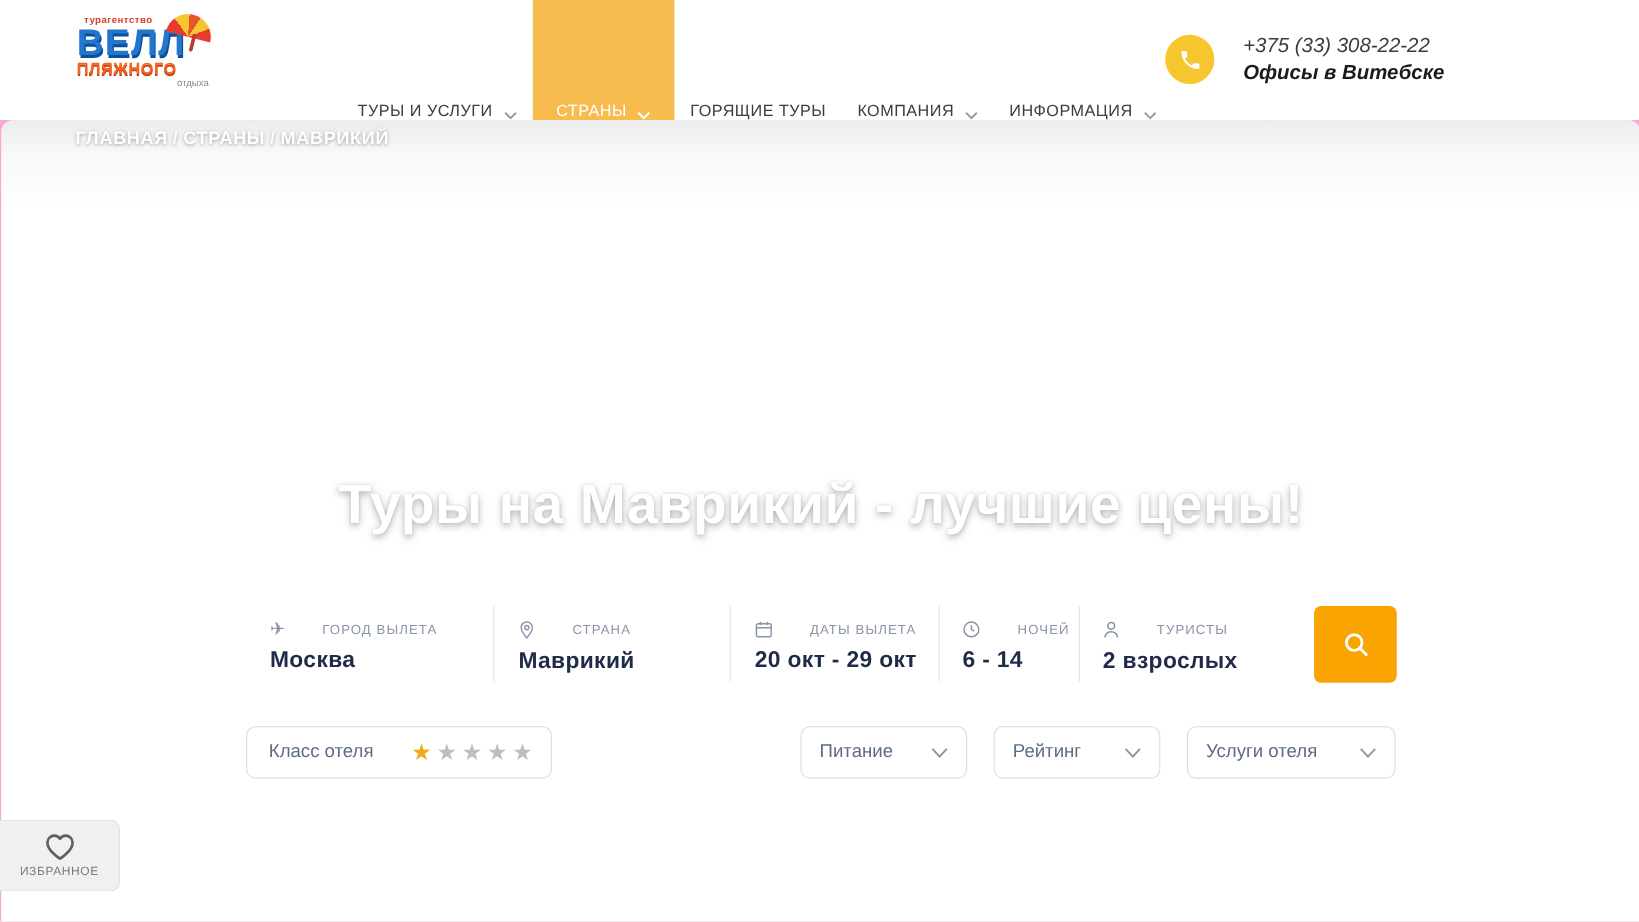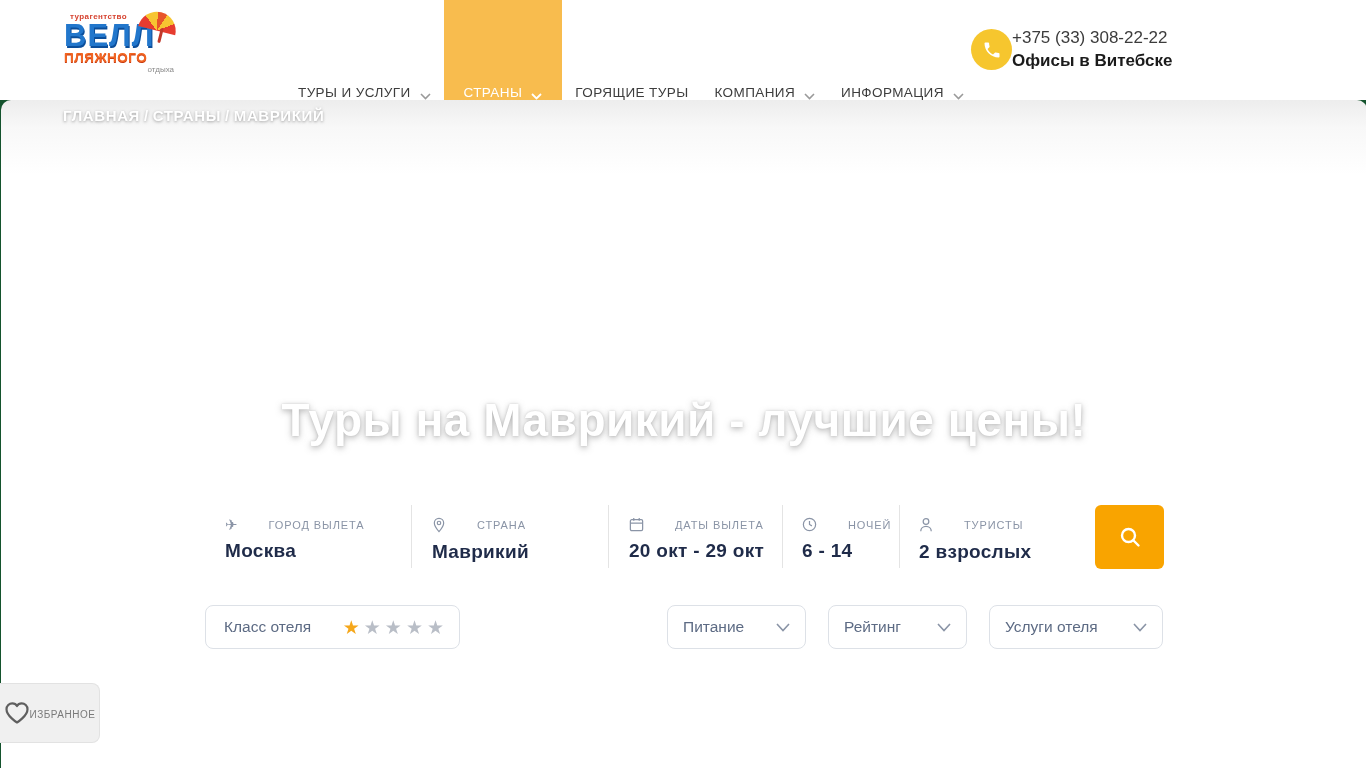--- a/index.html
+++ b/index.html
@@ -1,18 +1,18 @@
 <!DOCTYPE html>
 <html><head>
 <meta charset="utf-8">
 <style>
   * { margin:0; padding:0; box-sizing:border-box; }
   html,body { width:1366px; height:768px; overflow:hidden; background:#fff;
     font-family:"Liberation Sans","DejaVu Sans",sans-serif; }
-  .page { position:relative; width:1366px; height:768px; background:#14532d; }
+  .page { position:relative; width:1366px; height:768px; background:#f9a8d4; }
 
   
   .header { position:absolute; left:0; top:0; width:1366px; height:100px; background:#fff; z-index:5; }
 
   
   .logo { position:absolute; left:64px; top:12px; width:110px; height:78px; cursor:pointer; }
   .logo-agency { font-size:8px; color:#d6422f; letter-spacing:.4px; margin-left:6px; font-weight:700; }
   .logo-main { font-size:31px; font-weight:800; color:#2277cc; line-height:.95;
     text-shadow:1px 2px 0 #0b4e9b; letter-spacing:1px; }
   .logo-beach { font-size:13.5px; font-weight:800; color:#f26522; letter-spacing:.5px;
@@ -32,21 +32,21 @@
     font-size:13.5px; font-weight:500; color:#3d3d3d; letter-spacing:.4px; white-space:nowrap; }
   .nav-item.active { background:var(--accent-yellow); color:#fff; padding:0 20px; }
   .nav-chevron { margin-left:9px; display:inline-flex; }
   .nav-chevron svg { stroke:#9a9a9a; }
   .nav-item.active .nav-chevron svg { stroke:#fff; }
 
   
   .phone-wrap { position:absolute; left:971px; top:26px; display:flex; cursor:pointer; }
   .phone-circle { width:41px; height:41px; border-radius:50%; background:var(--phone-yellow);
     display:flex; align-items:center; justify-content:center; margin-top:3px; }
-  .phone-text { margin-left:0; }
+  .phone-text { margin-left:24px;font-style:italic; }
   .phone-number { font-size:17px; color:#3c3c3c; line-height:23px; }
   .phone-offices { font-size:17px; color:#1b1b1b; font-weight:700; line-height:23px; }
 
   
   .hero { position:absolute; left:1px; top:100px; width:1366px; height:668px;
     background:linear-gradient(180deg,#ededed 0%,#f8f8f8 28px,#ffffff 75px);
     border-radius:10px 10px 0 0; }
   .breadcrumb { position:absolute; left:62px; top:7px; font-size:15px; font-weight:700;
     color:#fff; letter-spacing:.6px; text-shadow:0 1px 3px rgba(90,90,90,.55); }
   .breadcrumb .sep { margin:0 4px; }
@@ -71,21 +71,21 @@
     border:1px solid #dde1e7; border-radius:8px; display:flex; align-items:center;
     padding:0 15px; font-size:15.5px; color:#5d6b84; cursor:pointer; white-space:nowrap; }
   .filter-box .spacer { flex:1; }
   .stars { display:flex; gap:4px; font-size:19px; line-height:1; }
   .star { color:#b9bec7; cursor:pointer; }
   .star.on { color:var(--star-active); }
 
   
   .favorites { position:absolute; left:0; top:683px; width:100px; height:60px;
     background:#f0f0f0; border:1px solid #e2e2e2; border-left:none; border-radius:0 8px 8px 0;
-    display:flex; flex-direction:row; align-items:center; justify-content:center; cursor:pointer; }
+    display:flex; flex-direction:column; align-items:center; justify-content:center; cursor:pointer; }
   .fav-label { margin-top:3px; font-size:10px; color:#7a7a7a; letter-spacing:.5px; }
 </style>
 </head>
 <body>
 
 <div class="page" style="--accent-yellow:#F8BC4E; --accent-orange:#F9A400; --phone-yellow:#F6C62E; --star-active:#F5A71B;">
 
   <div class="header">
 
     <div class="logo">

